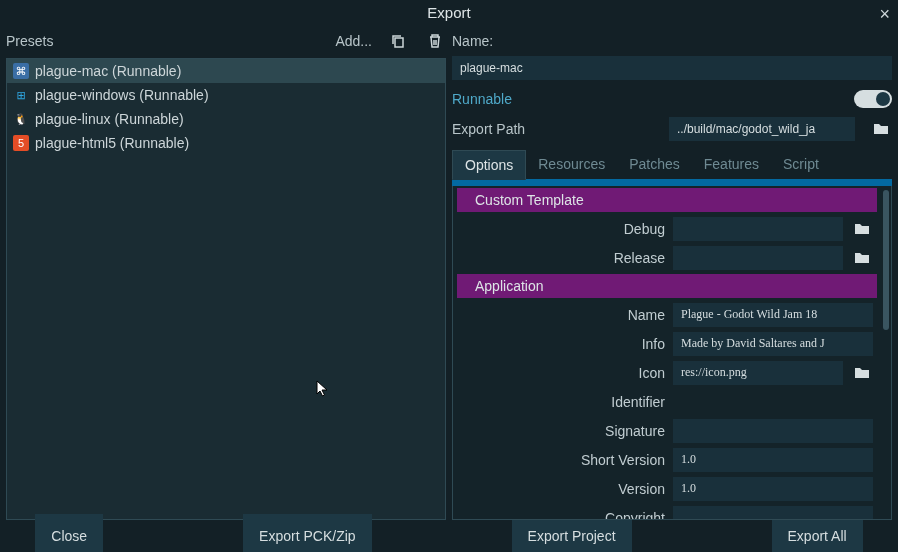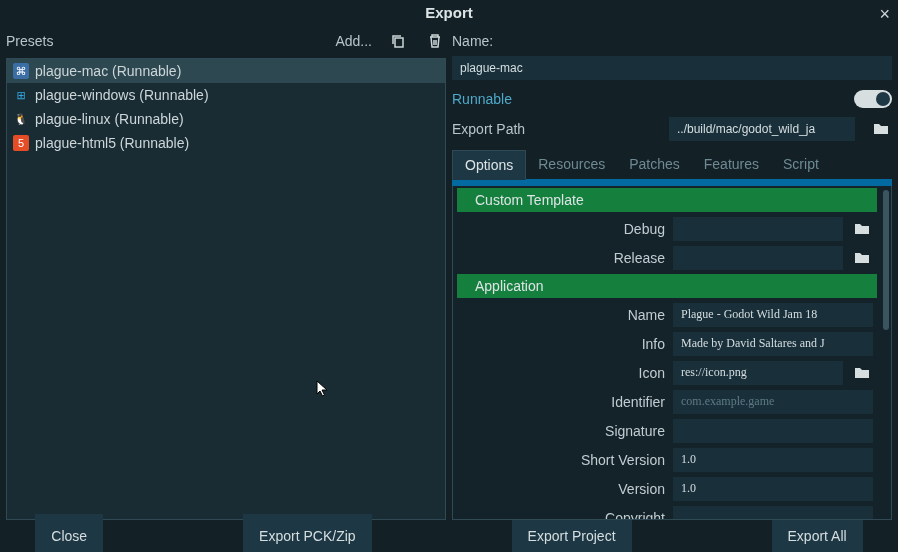--- a/index.html
+++ b/index.html
@@ -5,21 +5,21 @@
 * { box-sizing: border-box; margin: 0; padding: 0; }
 body {
   width: 898px; height: 552px;
   background: #132026;
   color: #cdd6d9;
   font-family: -apple-system, "Segoe UI", Arial, sans-serif;
   font-size: 14px;
   overflow: hidden;
 }
 .title-bar { height: 26px; position: relative; text-align: center; }
-.title-bar .title { font-weight: 700; font-size: 15px; line-height: 26px; color: #dde4e6; }
+.title-bar .title { font-weight: 400; font-size: 15px; line-height: 26px; color: #dde4e6; }
 .title-bar .close-x { position: absolute; right: 8px; top: 4px; font-size: 18px; cursor: pointer; color: #cdd6d9; }
 .content { display: flex; height: 494px; padding: 0 6px; gap: 6px; }
 .left { width: 440px; display: flex; flex-direction: column; }
 .right { flex: 1; display: flex; flex-direction: column; }
 .row { display: flex; align-items: center; height: 30px; gap: 15px; }
 .label { color: #b8c5c9; }
 .spacer { flex: 1; }
 .icon-btn { width: 22px; height: 22px; display: inline-flex; align-items: center; justify-content: center; cursor: pointer; color: #cdd6d9; }
 .icon-btn svg { width: 16px; height: 16px; }
 .preset-list {
@@ -58,21 +58,21 @@
 }
 .panel {
   border: 1px solid #2f4a54; border-top: none;
   background: #142329; flex: 1; position: relative;
   overflow: hidden;
 }
 .panel-inner { position: absolute; inset: 0 10px 0 0; overflow: hidden; }
 .scrollbar { position: absolute; right: 2px; top: 4px; bottom: 4px; width: 6px; }
 .scrollbar .thumb { background: #3a5560; width: 6px; height: 140px; border-radius: 3px; }
 .section-head {
-  background: #15803d; height: 24px; display: flex; align-items: center;
+  background: #701a75; height: 24px; display: flex; align-items: center;
   padding-left: 18px; margin: 2px 4px; color: #dde4e6;
 }
 .prop-row {
   display: flex; align-items: center; height: 29px;
   padding: 0 8px 0 16px; gap: 8px;
 }
 .prop-label { width: 196px; color: #c1cdd1; text-align: right; }
 .prop-value { flex: 1; font-family: Liberation Serif, serif; }
 .prop-value .input-field { width: 100%; }
 .folder-icon { color: #d6dee0; }
@@ -200,21 +200,20 @@
           <span class="prop-label">Icon</span>
           <span class="prop-value"><input class="input-field" value="res://icon.png" style=""></span>
           <span class="icon-btn folder-icon">
               <svg viewBox="0 0 16 14" fill="currentColor">
                 <path d="M1 2h5l2 2h7v8H1z"></path>
               </svg>
             </span>
         </div>
         <div class="prop-row">
           <span class="prop-label">Identifier</span>
-          <span class="prop-value"><input class="input-field ph" placeholder="com.example.game" style=""></span>
         </div>
         <div class="prop-row">
           <span class="prop-label">Signature</span>
           <span class="prop-value"><input class="input-field" style=""></span>
         </div>
         <div class="prop-row">
           <span class="prop-label">Short Version</span>
           <span class="prop-value"><input class="input-field" value="1.0" style=""></span>
         </div>
         <div class="prop-row">

